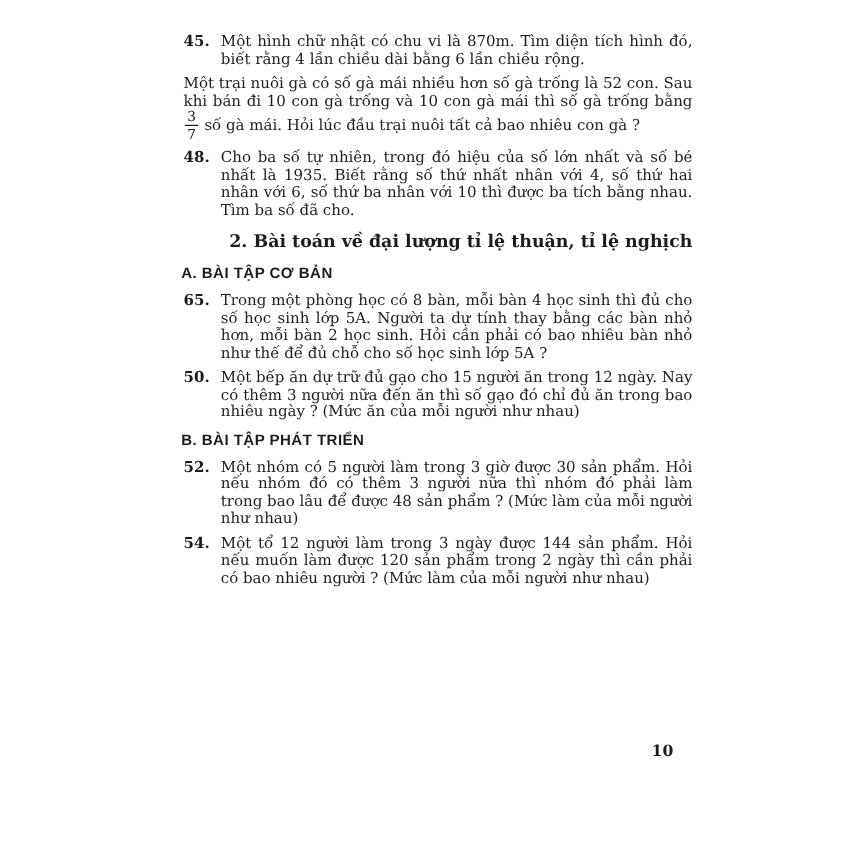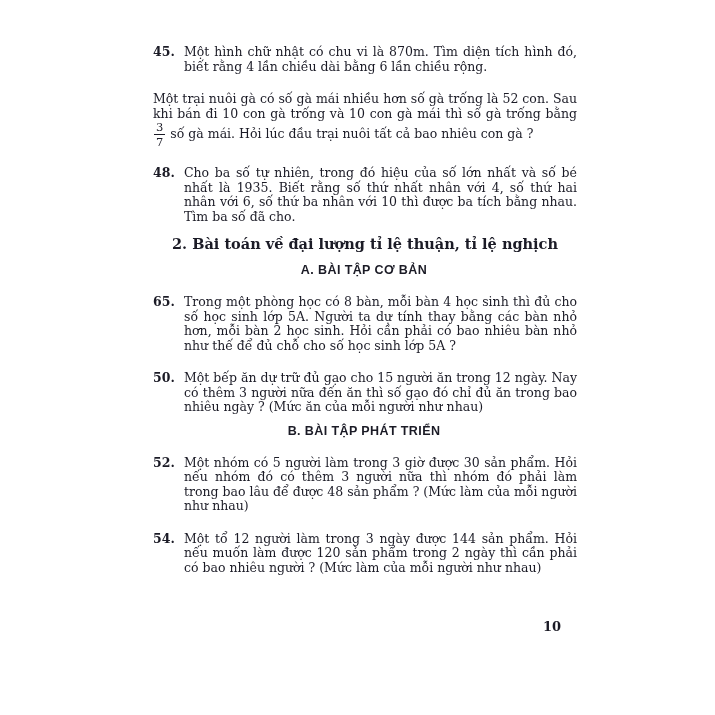--- a/index.html
+++ b/index.html
@@ -20,46 +20,44 @@
     position: absolute;
     left: 153px;
     top: 27px;
     width: 424px;
   }
   .problem {
     display: flex;
     margin-bottom: 6px;
     font-size: 12.5px;
     line-height: 14.5px;
-    margin-top: 18px;
   }
   .problem-number {
     flex: none;
     width: 31px;
     font-weight: bold;
   }
   .problem-text {
     flex: 1;
     text-align: justify;
   }
   .section-heading {
-    text-align: center;
+    text-align: right;
     font-weight: bold;
     font-size: 14.5px;
     line-height: 17px;
     margin: 11px 0 11px 0;
   }
   .subsection-heading {
     font-family: "Liberation Sans", sans-serif;
     font-weight: bold;
     font-size: 12.5px;
     line-height: 14px;
     letter-spacing: 0.4px;
     margin: 9px 0 8px -2px;
-    text-align: center;
   }
   .frac {
     display: inline-block;
     vertical-align: -0.65em;
     text-align: center;
     font-size: 11.5px;
     line-height: 1.1;
     margin: 0 1px;
   }
   .frac-num {

